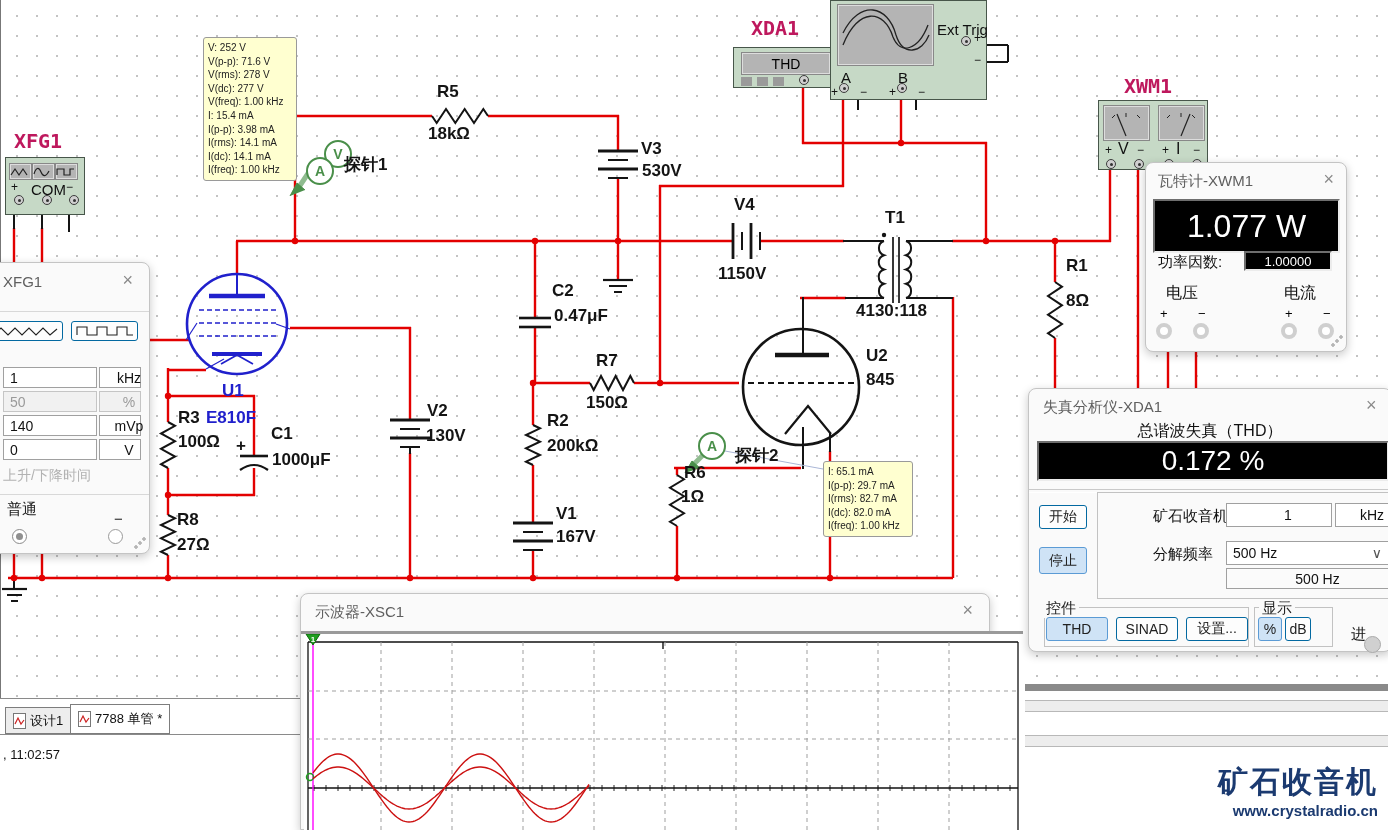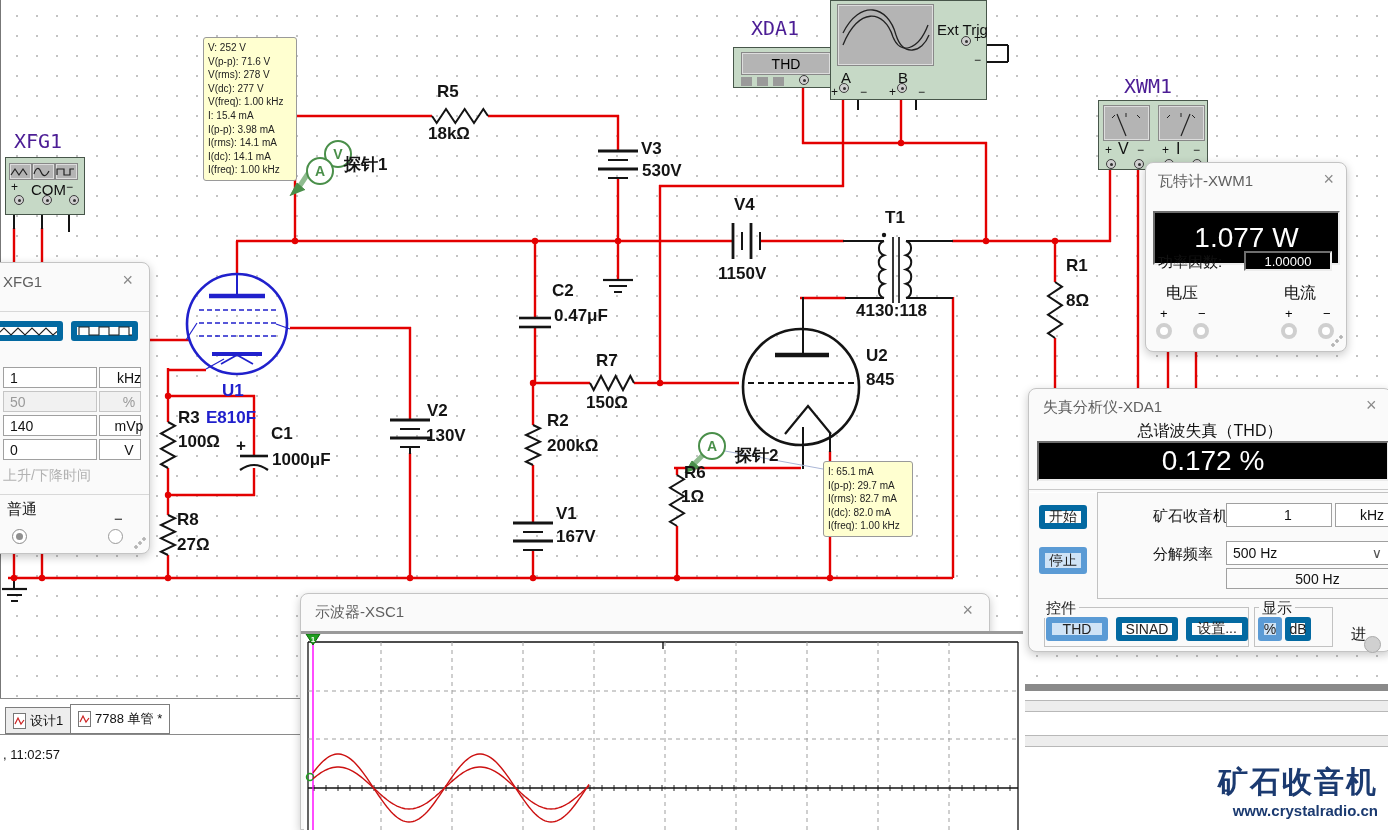--- a/index.html
+++ b/index.html
@@ -5,38 +5,38 @@
   html,body{margin:0;padding:0;background:#888}
   .stage{position:relative;width:1388px;height:830px;overflow:hidden;background:#fff;
          font-family:"Liberation Sans",sans-serif}
   .canvas{position:absolute;left:0;top:0;width:1388px;height:700px;
           background-image:radial-gradient(circle,#c3c3c3 1px,rgba(0,0,0,0) 1.2px);
           background-size:20px 20px;background-position:6px 6px;border-left:1px solid #777;box-sizing:border-box}
   .abs{position:absolute}
   .clabel{position:absolute;font-weight:bold;font-size:17px;color:#141414;white-space:nowrap;
           font-family:"Liberation Sans",sans-serif}
   .clabel.blue{color:#2020cc}
-  .inst-label{position:absolute;font-family:"DejaVu Sans Mono",monospace;font-weight:normal;
-              font-size:20px;color:#4c1d95;white-space:nowrap}
+  .inst-label{position:absolute;font-family:"DejaVu Sans Mono",monospace;font-weight:bold;
+              font-size:20px;color:#be185d;white-space:nowrap}
   .inst{position:absolute;background:#c6d9c6;border:1.5px solid #47564a;box-sizing:border-box}
   .screen{position:absolute;background:#b4b4b4;border:1px solid #888;box-shadow:inset 0 0 0 1px #ddd}
   .term{position:absolute;width:10px;height:10px;border-radius:50%;background:#cfcfcf;
         border:1px solid #3c3c3c;box-sizing:border-box}
   .term::after{content:"";position:absolute;left:2.5px;top:2.5px;width:3px;height:3px;border-radius:50%;background:#333}
   .tinytxt{position:absolute;font-size:15px;color:#111;white-space:nowrap}
   .probe-note{position:absolute;background:#ffffd0;border:1px solid #9a9a9a;border-radius:3px;
               padding:3px 4px;font-size:10px;line-height:13.6px;color:#222;white-space:nowrap}
   .panel{position:absolute;background:#fafafa;border:1px solid #c4c4c4;border-radius:8px;
          box-shadow:0 3px 10px rgba(0,0,0,.22);box-sizing:border-box}
   .ptitle{position:absolute;color:#5f5f5f;font-size:15px;white-space:nowrap}
   .xbtn{position:absolute;color:#8a8a8a;font-size:18px;line-height:1}
   .sep{position:absolute;left:0;right:0;height:1px;background:#d8d8d8}
   .lcd{position:absolute;background:#000;color:#fff;border:2px solid;border-color:#6e6e6e #ececec #ececec #6e6e6e;
        display:flex;align-items:center;justify-content:center;box-sizing:border-box;font-family:"Liberation Sans",sans-serif}
-  .btn{position:absolute;background:#fdfdfd;border:6px solid #0369a1;border-radius:3px;font-size:14px;
+  .btn{position:absolute;background:#fdfdfd;border:1px solid #0369a1;border-radius:3px;font-size:14px;
        display:flex;align-items:center;justify-content:center;color:#222;box-sizing:border-box}
   .btn.hl{background:#cfe3f6;border-color:#5b9bd5}
   .input{position:absolute;background:#fff;border:1px solid #a0a0a0;font-size:14px;display:flex;
          align-items:center;padding-left:6px;box-sizing:border-box;color:#111}
   .input.ctr{justify-content:center;padding-left:18px}
   .input.dis{background:#f1f1f1;color:#9a9a9a;border-color:#c5c5c5}
   .gbox{position:absolute;border:1px solid #c2c2c2;box-sizing:border-box}
   .glabel{position:absolute;font-size:15px;color:#222;background:#fafafa;padding:0 3px;white-space:nowrap}
   .radio{position:absolute;width:15px;height:15px;border:1px solid #9a9a9a;border-radius:50%;background:#fff;box-sizing:border-box}
   .radio.sel{border-color:#8a8a8a}
@@ -501,21 +501,21 @@
     <div class="abs" style="left:50px;top:237px;font-size:15px;color:#222">普通</div>
     <div class="radio sel" style="left:55px;top:266px"></div>
     <div class="abs" style="left:157px;top:247px;font-size:15px;color:#222">−</div>
     <div class="radio" style="left:151px;top:266px"></div>
     <div class="grip"></div>
   </div>
 
   <div class="panel" style="left:1145px;top:162px;width:202px;height:190px">
     <div class="ptitle" style="left:12px;top:9px">瓦特计-XWM1</div>
     <div class="xbtn" style="right:12px;top:7px">×</div>
-    <div class="lcd" style="left:7px;top:48px;width:187px;height:54px;font-size:28px">1.077 W</div>
+    <div class="lcd" style="left:7px;top:36px;width:187px;height:54px;font-size:32px">1.077 W</div>
     <div class="abs" style="left:12px;top:90px;font-size:15px;color:#111">功率因数:</div>
     <div class="lcd" style="left:98px;top:88px;width:88px;height:20px;font-size:13px">1.00000</div>
     <div class="abs" style="left:20px;top:120px;font-size:16px;color:#111">电压</div>
     <div class="abs" style="left:138px;top:120px;font-size:16px;color:#111">电流</div>
     <div class="abs" style="left:14px;top:143px;font-size:13px">+</div>
     <div class="abs" style="left:52px;top:143px;font-size:13px">−</div>
     <div class="abs" style="left:139px;top:143px;font-size:13px">+</div>
     <div class="abs" style="left:177px;top:143px;font-size:13px">−</div>
     <div class="abs" style="left:10px;top:160px;width:16px;height:16px;border-radius:50%;border:4px solid #cfcfcf;background:#fff;box-sizing:border-box"></div>
     <div class="abs" style="left:47px;top:160px;width:16px;height:16px;border-radius:50%;border:4px solid #cfcfcf;background:#fff;box-sizing:border-box"></div>

